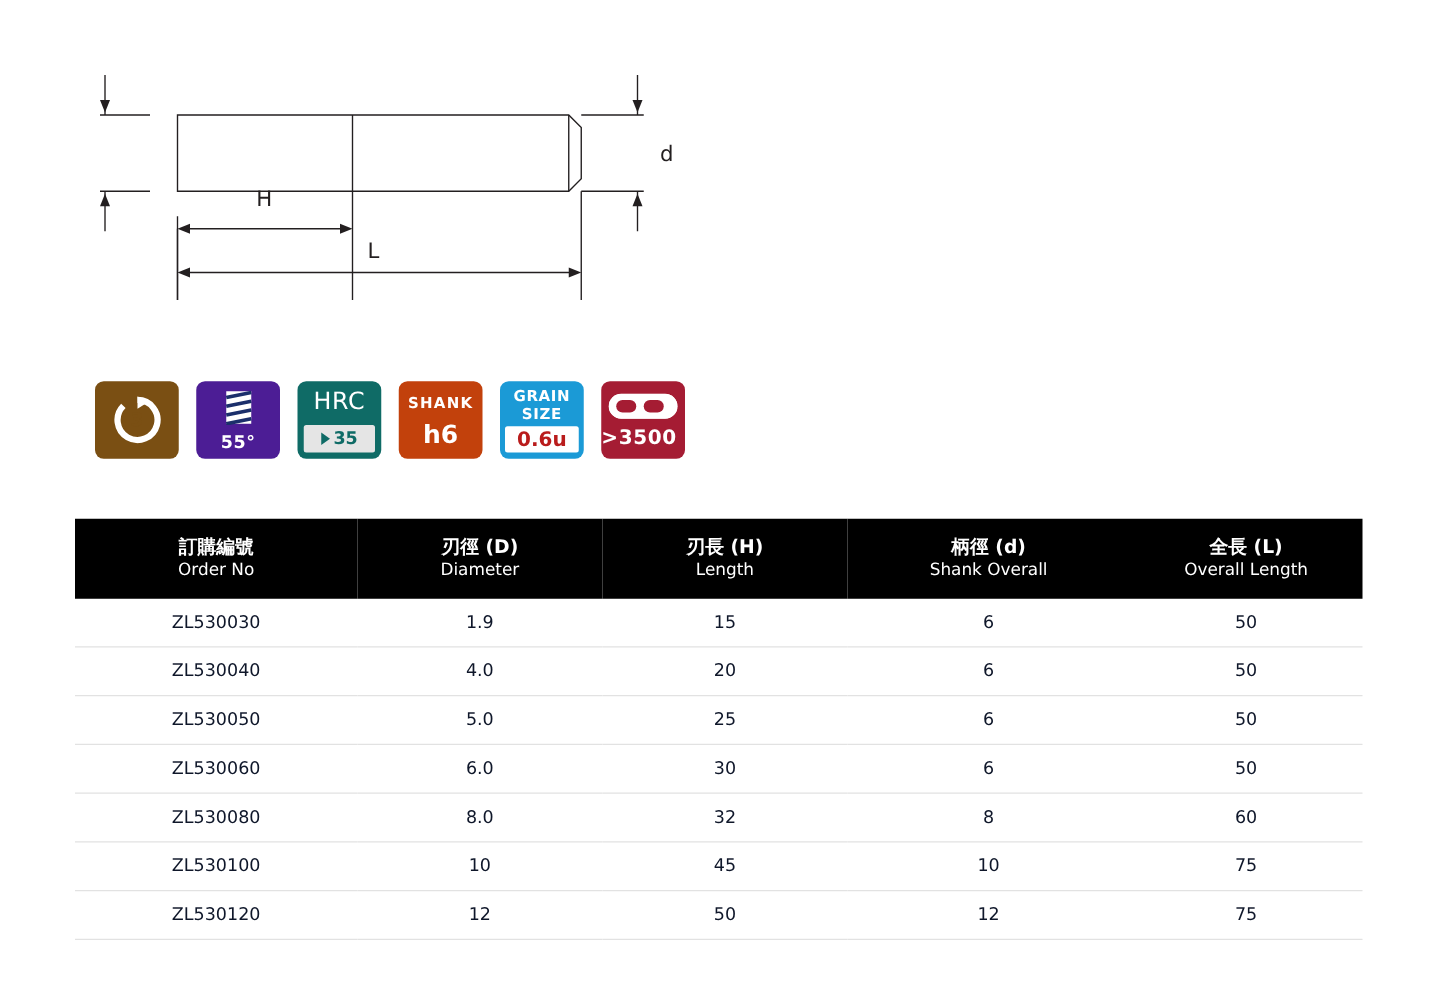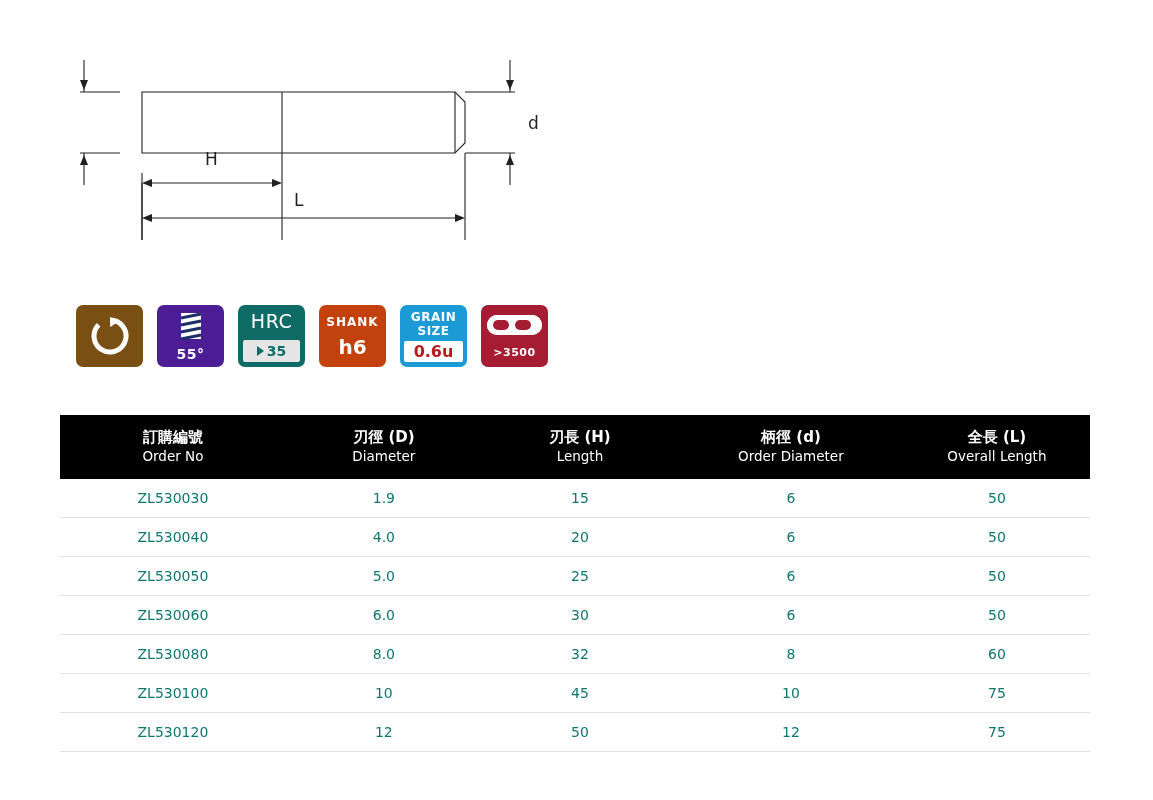--- a/index.html
+++ b/index.html
@@ -168,22 +168,21 @@
     top: 10px;
     right: 6px;
     height: 20px;
     background: #ffffff;
     border-radius: 10px;
   }
   .rpm-bottom {
     position: absolute;
     left: 0; right: 0;
     bottom: 8px;
-    text-align: center;
-    font-size: 11px;
+    font-size: 16px;
     font-weight: bold;
     letter-spacing: 0.5px;
   }
 
   
   .spec-table {
     position: absolute;
     left: 60px;
     top: 415px;
     width: 1030px;
@@ -207,21 +206,21 @@
   .th-en {
     display: block;
     font-size: 13.5px;
     line-height: 1.35;
   }
   .spec-table tbody td {
     text-align: center;
     font-size: 14px;
     padding: 11px 4px;
     border-bottom: 1px solid #e2e2e2;
-    color: #0f766e;
+    color: #0f172a;
     margin-top: 28px;
   }
   .spec-table tbody tr:first-child td { border-top: none; }
   .spec-table tbody tr td:first-child { text-align: center; }
   .col-order { width: 22%; }
   .col-d     { width: 19%; }
   .col-h     { width: 19%; }
   .col-sd    { width: 22%; }
   .col-l     { width: 18%; }
 </style>
@@ -340,21 +339,21 @@
       <th class="col-d">
         <span class="th-zh">刃徑 (D)</span>
         <span class="th-en">Diameter</span>
       </th>
       <th class="col-h">
         <span class="th-zh">刃長 (H)</span>
         <span class="th-en">Length</span>
       </th>
       <th class="col-sd">
         <span class="th-zh">柄徑 (d)</span>
-        <span class="th-en">Order Diameter</span>
+        <span class="th-en">Shank Overall</span>
       </th>
       <th class="col-l">
         <span class="th-zh">全長 (L)</span>
         <span class="th-en">Overall Length</span>
       </th>
     </tr>
   </thead>
   <tbody>
     <tr>
       <td>ZL530030</td>

